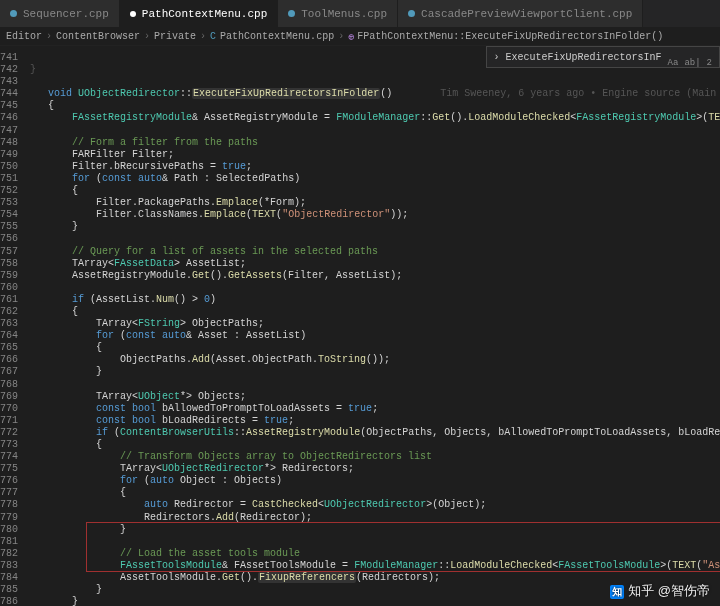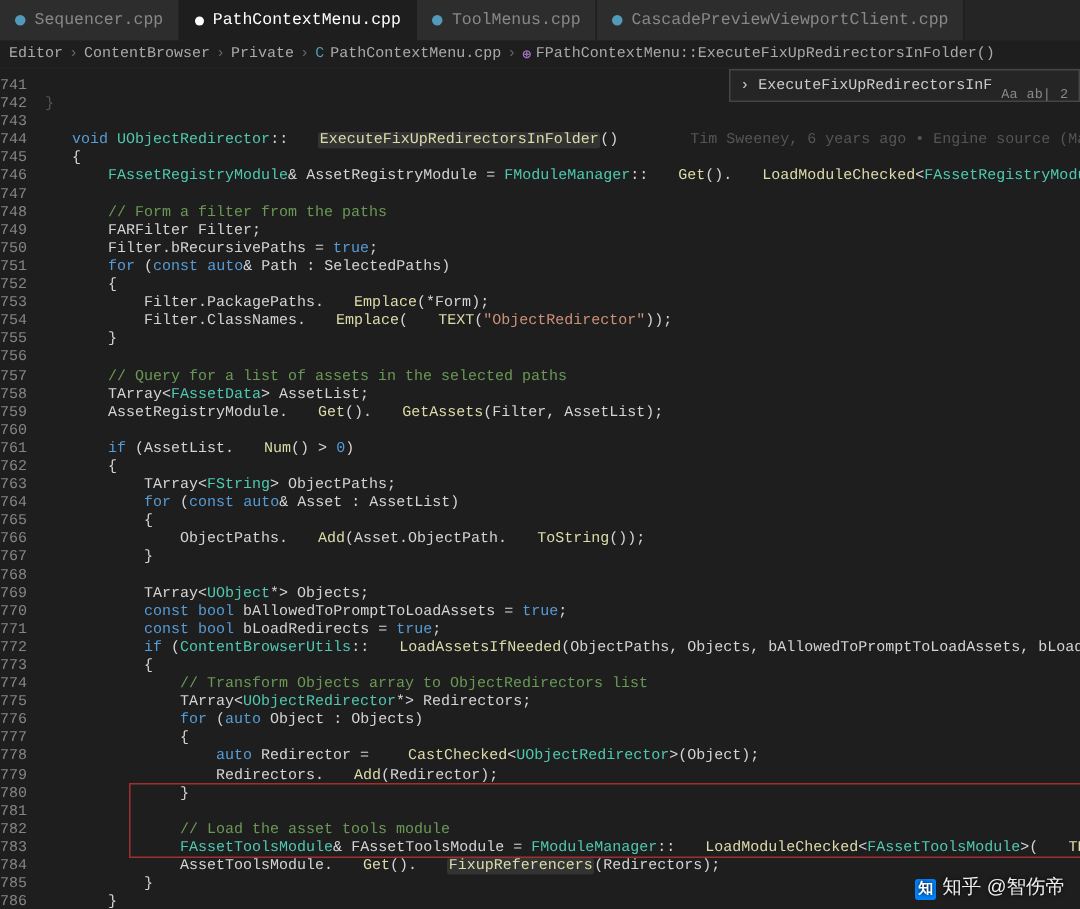--- a/index.html
+++ b/index.html
@@ -80,21 +80,21 @@
     line-height: 12.1px;
     white-space: pre;
     color: #d4d4d4;
     padding-top:6px;
     padding-left: 4px;
     font-size:10px;
     position:relative;
   }
   .c-kw { color:#569cd6; }
   .c-type { color:#4ec9b0; }
-  .c-fn { color:#dcdcaa;margin-left:20px; }
+  .c-fn { color:#dcdcaa; }
   .c-str { color:#ce9178; }
   .c-cm { color:#6a9955;text-align:right; }
   .c-lit { color:#569cd6; }
   .c-dim { color:#555; }
   .hl-box {
     position:absolute;
     border:1px solid #a03030;
     left:60px;
     width:640px;
     pointer-events:none;
@@ -229,21 +229,21 @@
        {
            <span>TArray&lt;</span><span class="c-type">FString</span><span>&gt; ObjectPaths;</span>
            <span class="c-kw">for</span><span> (</span><span class="c-kw">const</span><span> </span><span class="c-kw">auto</span><span>&amp; Asset : AssetList)</span>
            {
                <span>ObjectPaths.</span><span class="c-fn">Add</span><span>(Asset.ObjectPath.</span><span class="c-fn">ToString</span><span>());</span>
            }
 
            <span>TArray&lt;</span><span class="c-type">UObject</span><span>*&gt; Objects;</span>
            <span class="c-kw">const</span><span> </span><span class="c-kw">bool</span><span> bAllowedToPromptToLoadAssets = </span><span class="c-lit">true</span><span>;</span>
            <span class="c-kw">const</span><span> </span><span class="c-kw">bool</span><span> bLoadRedirects = </span><span class="c-lit">true</span><span>;</span>
-           <span class="c-kw">if</span><span> (</span><span class="c-type">ContentBrowserUtils</span><span>::</span><span class="c-fn">LoadAssetsIfNeeded</span><span>(ObjectPaths, Objects, bAllowedToPromptToLoadAssets, bLoadRedirects))</span>
+           <span class="c-kw">if</span><span> (</span><span class="c-type">ContentBrowserUtils</span><span>::</span><span class="c-fn">AssetRegistryModule</span><span>(ObjectPaths, Objects, bAllowedToPromptToLoadAssets, bLoadRedirects))</span>
            {
                <span class="c-cm">// Transform Objects array to ObjectRedirectors list</span>
                <span>TArray&lt;</span><span class="c-type">UObjectRedirector</span><span>*&gt; Redirectors;</span>
                <span class="c-kw">for</span><span> (</span><span class="c-kw">auto</span><span> Object : Objects)</span>
                {
                    <span class="c-kw">auto</span><span> Redirector = </span><span class="c-fn">CastChecked</span><span>&lt;</span><span class="c-type">UObjectRedirector</span><span>&gt;(Object);</span>
                    <span>Redirectors.</span><span class="c-fn">Add</span><span>(Redirector);</span>
                }
 
                <span class="c-cm">// Load the asset tools module</span>

